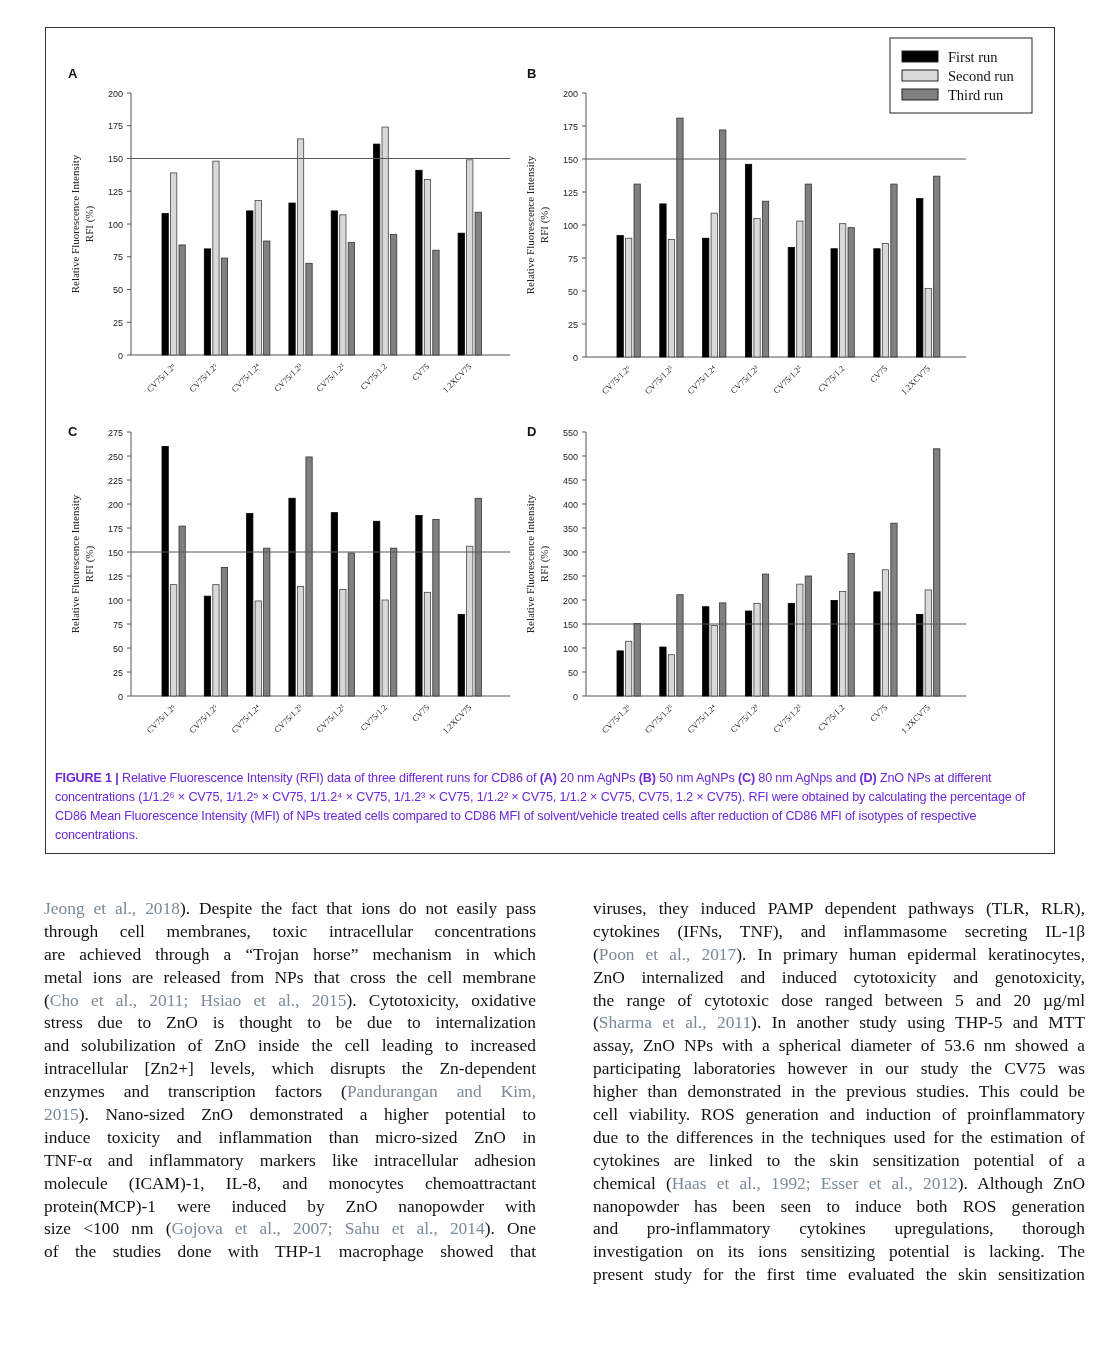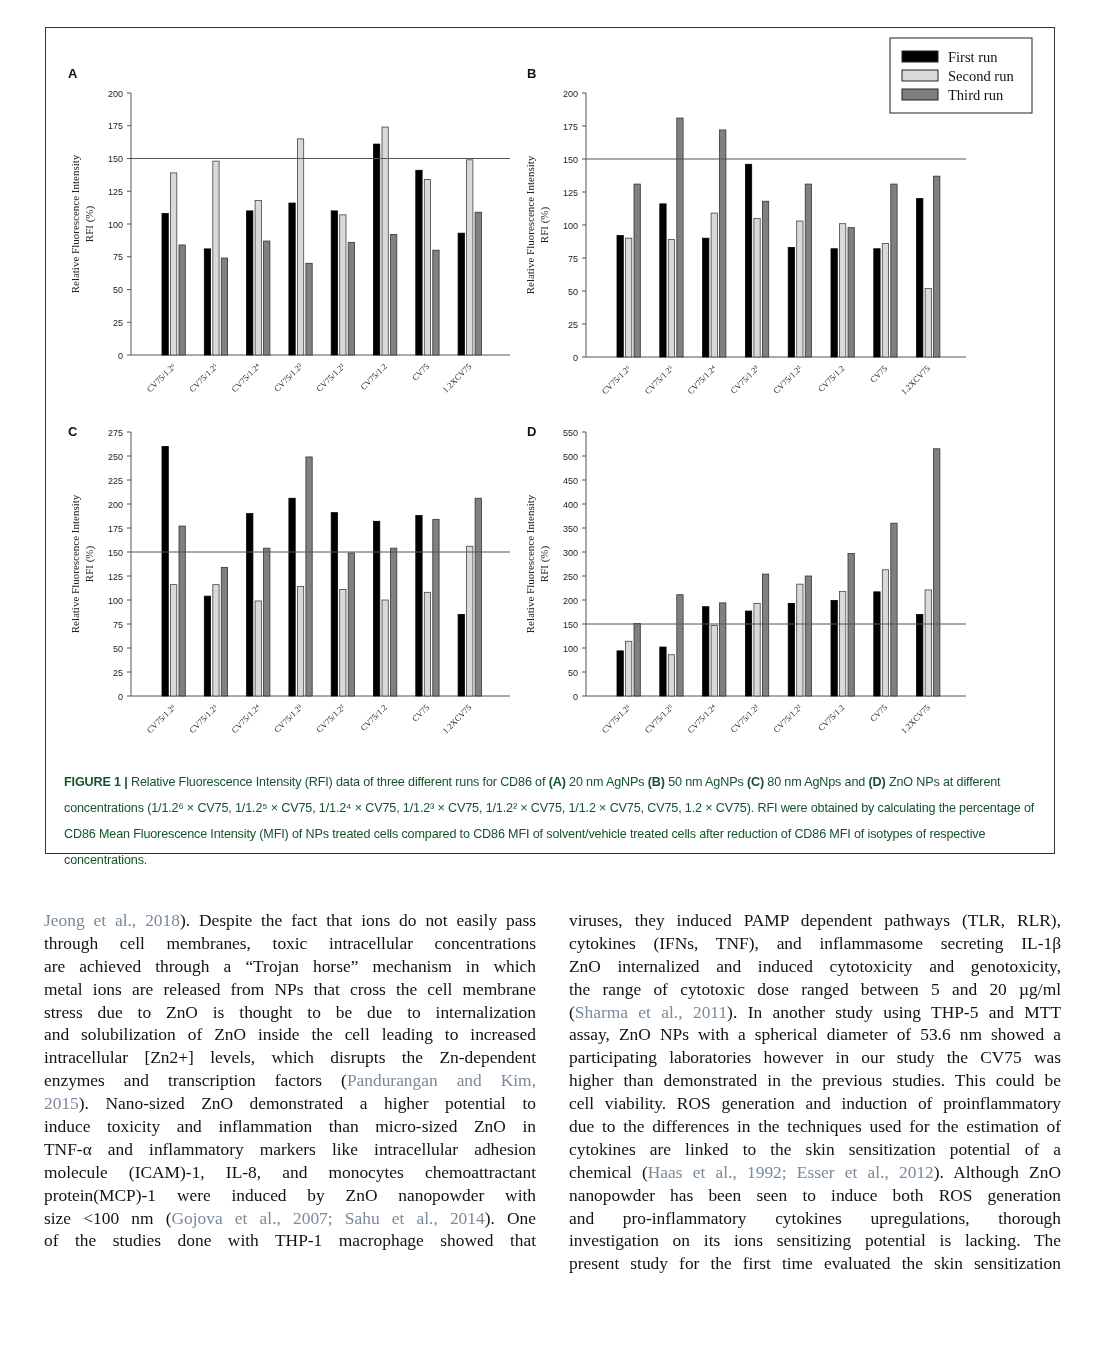--- a/index.html
+++ b/index.html
@@ -3,34 +3,34 @@
 <meta charset="utf-8">
 <style>
   html, body { margin: 0; padding: 0; background: #ffffff; }
   body { width: 1100px; height: 1358px; position: relative; overflow: hidden; }
   #figure-box {
     position: absolute; left: 45px; top: 27px; width: 1010px; height: 827px;
     border: 1px solid #333; box-sizing: border-box;
   }
   #figure-svg { position: absolute; left: 0; top: 0; }
   .caption {
-    position: absolute; left: 64px; top: 769px; width: 995px;
-    font-family: "Liberation Sans", sans-serif; font-size: 12.6px; line-height: 26px;
-    color: #14532d; letter-spacing: -0.15px;
+    position: absolute; left: 55px; top: 769px; width: 995px;
+    font-family: "Liberation Sans", sans-serif; font-size: 12.6px; line-height: 19px;
+    color: #6d28d9; letter-spacing: -0.15px;
   }
   .caption b { font-weight: bold; }
   .col {
     position: absolute; top: 897px; width: 492px;
     font-family: "Liberation Serif", serif; font-size: 17.4px; line-height: 22.9px;
-    color: #111; text-align: justify; text-align-last: justify; margin-top: 12px;
+    color: #111; text-align: justify; text-align-last: justify;
   }
   .col .line { display: block; height: 22.9px; white-space: nowrap; overflow: hidden; }
   .col .line span.t { display: block; text-align: justify; text-align-last: justify; }
   #col-left { left: 44px; }
-  #col-right { left: 569px; }
+  #col-right { left: 593px; }
   .cite { color: #7a8a9a; }
   .svgtext { font-family: "Liberation Sans", sans-serif; }
   .serif { font-family: "Liberation Serif", serif; }
 </style>
 </head>
 <body>
 
 <div id="figure-box"></div>
 
 <svg id="figure-svg" width="1100" height="770" viewBox="0 0 1100 770" xmlns="http://www.w3.org/2000/svg">
@@ -304,20 +304,23 @@
     <div class="line">
       <span class="t"><span>through cell membranes, toxic intracellular concentrations</span></span>
     </div>
     <div class="line">
       <span class="t"><span>are achieved through a “Trojan horse” mechanism in which</span></span>
     </div>
     <div class="line">
       <span class="t"><span>metal ions are released from NPs that cross the cell membrane</span></span>
     </div>
     <div class="line">
+      <span class="t"><span>(</span><span class="cite">Cho et al., 2011; Hsiao et al., 2015</span><span>). Cytotoxicity, oxidative</span></span>
+    </div>
+    <div class="line">
       <span class="t"><span>stress due to ZnO is thought to be due to internalization</span></span>
     </div>
     <div class="line">
       <span class="t"><span>and solubilization of ZnO inside the cell leading to increased</span></span>
     </div>
     <div class="line">
       <span class="t"><span>intracellular [Zn2+] levels, which disrupts the Zn-dependent</span></span>
     </div>
     <div class="line">
       <span class="t"><span>enzymes and transcription factors (</span><span class="cite">Pandurangan and Kim,</span></span>
@@ -343,20 +346,23 @@
     <div class="line">
       <span class="t"><span>of the studies done with THP-1 macrophage showed that</span></span>
     </div>
   </div>
 <div class="col" id="col-right">
     <div class="line">
       <span class="t"><span>viruses, they induced PAMP dependent pathways (TLR, RLR),</span></span>
     </div>
     <div class="line">
       <span class="t"><span>cytokines (IFNs, TNF), and inflammasome secreting IL-1β</span></span>
+    </div>
+    <div class="line">
+      <span class="t"><span>(</span><span class="cite">Poon et al., 2017</span><span>). In primary human epidermal keratinocytes,</span></span>
     </div>
     <div class="line">
       <span class="t"><span>ZnO internalized and induced cytotoxicity and genotoxicity,</span></span>
     </div>
     <div class="line">
       <span class="t"><span>the range of cytotoxic dose ranged between 5 and 20 µg/ml</span></span>
     </div>
     <div class="line">
       <span class="t"><span>(</span><span class="cite">Sharma et al., 2011</span><span>). In another study using THP-5 and MTT</span></span>
     </div>

